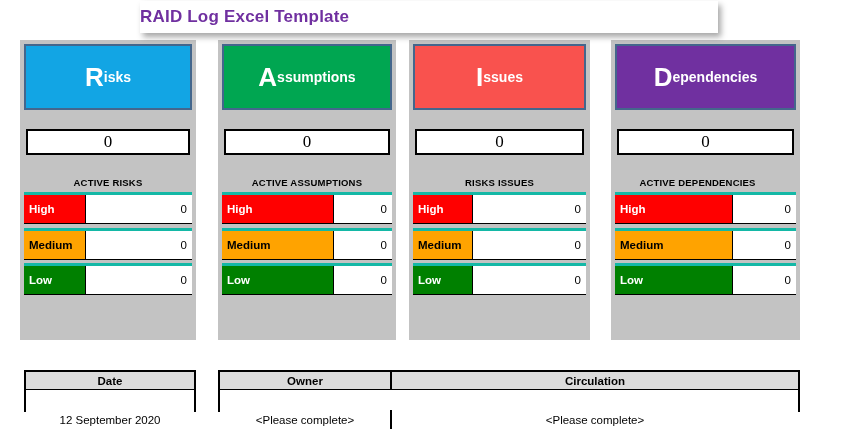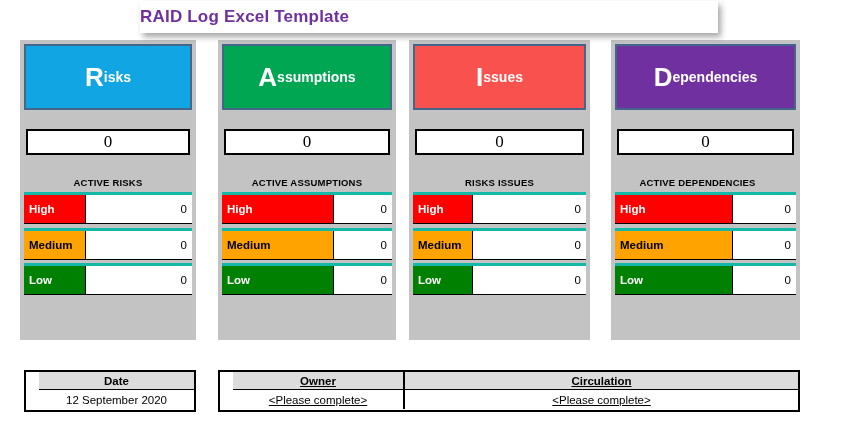--- a/index.html
+++ b/index.html
@@ -95,30 +95,30 @@
     box-sizing:border-box;
     height:100%;
   }
 
   
   .btable{
     position:absolute;
     border:2px solid #000;
     box-sizing:border-box;
     background:#ffffff;
-    padding-left:13px;
   }
   .btable .hrow{
     display:flex;
     height:17px;
     border-bottom:1.5px solid #000;
   }
   .btable .vrow{
     display:flex;
     height:19px;
+    margin-top:20px;
   }
   .bcell-h{
     background:#dcdcdc;
     display:flex;align-items:center;justify-content:center;
     font-size:11.5px;font-weight:bold;color:#000;
     box-sizing:border-box;height:100%;
   }
   .bcell-v{
     background:#ffffff;
     display:flex;align-items:center;justify-content:center;
@@ -224,21 +224,21 @@
 
 <div class="btable" style="left:24px;top:370px;width:172px;height:42px;">
   <div class="hrow">
     <div class="bcell-h" style="width:100%;">Date</div>
   </div>
   <div class="vrow">
     <div class="bcell-v" style="width:100%;">12 September 2020</div>
   </div>
 </div>
 
-<div class="btable" style="left:218px;top:370px;width:582px;height:42px;text-decoration:underline;">
+<div class="btable" style="left:218px;top:370px;width:582px;height:42px;">
   <div class="hrow">
     <div class="bcell-h divider-v" style="width:172px;">Owner</div>
     <div class="bcell-h" style="flex:1;">Circulation</div>
   </div>
   <div class="vrow">
     <div class="bcell-v divider-v" style="width:172px;">&lt;Please complete&gt;</div>
     <div class="bcell-v" style="flex:1;">&lt;Please complete&gt;</div>
   </div>
 </div>
 

